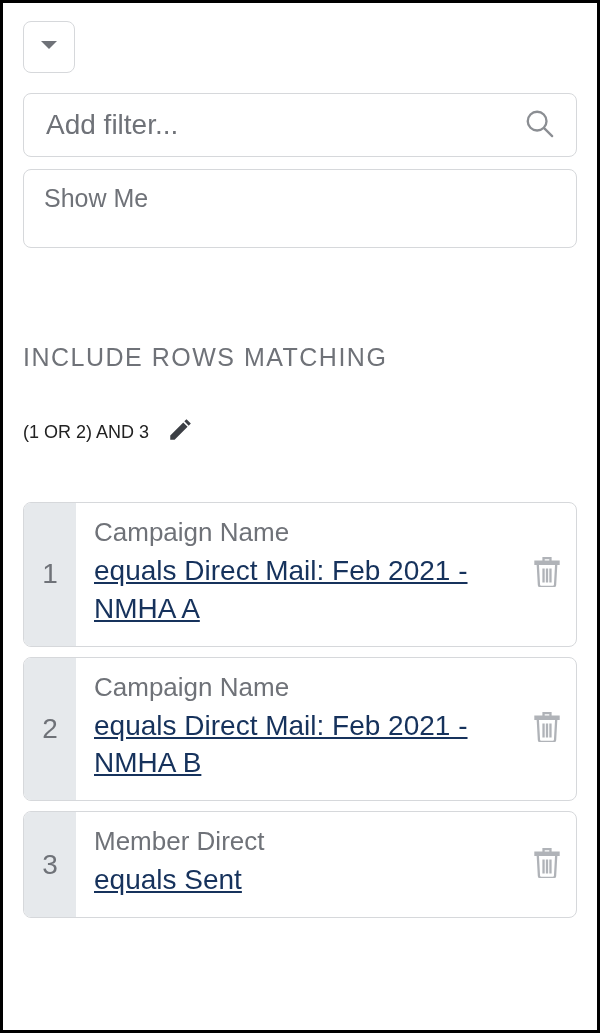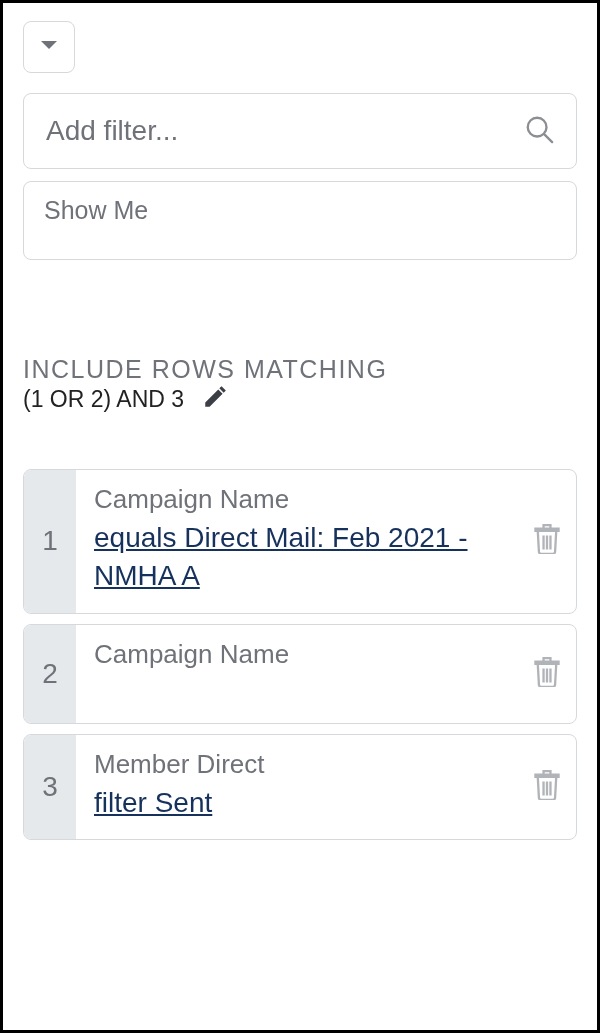--- a/index.html
+++ b/index.html
@@ -38,21 +38,21 @@
       cursor: pointer;
     }
     .dropdown-btn svg {
       width: 20px;
       height: 14px;
       fill: #6f7278;
     }
     .search-box {
       border: 1px solid #d6d8db;
       border-radius: 8px;
-      height: 76px;
+      height: 64px;
       display: flex;
       align-items: center;
       padding: 1px 22px;
       margin-bottom: 12px;
     }
     .search-input {
       flex: 1;
       border: none;
       outline: none;
       font-size: 28px;
@@ -85,30 +85,31 @@
       color: #16325c;
     }
     .section-spacer {
       height: 95px;
     }
     .match-heading {
       font-size: 25px;
       letter-spacing: 1.5px;
       color: #6f7278;
       text-transform: uppercase;
+      margin-bottom: 45px;
       font-weight: 400;
     }
     .logic-row {
       display: flex;
       align-items: center;
       gap: 18px;
       margin-bottom: 55px;
     }
     .logic-expr {
-      font-size: 23px;
+      font-size: 18px;
       color: #222;
     }
     .edit-icon svg {
       width: 26px;
       height: 26px;
       fill: #3c3f45;
     }
     .filter-list {
       display: flex;
       flex-direction: column;
@@ -216,35 +217,36 @@
             <path d="M4 6 L20 6 L19 24 C19 25 18 26 17 26 L7 26 C6 26 5 25 5 24 Z M2 4 L22 4 L22 6 L2 6 Z M9 1 L15 1 L15 4 L9 4 Z M9 10 L9 22 M12 10 L12 22 M15 10 L15 22" fill="none" stroke="#b0b3b8" stroke-width="2"></path>
           </svg>
       </span>
     </div>
   </div>
 
   <div class="filter-item">
     <div class="filter-num">2</div>
     <div class="filter-body">
       <div class="filter-field">Campaign Name</div>
+      <div class="filter-val">equals Direct Mail: Feb 2021 - NMHA B</div>
     </div>
     <div class="filter-del">
       <span>
         <svg viewBox="0 0 24 26">
             <path d="M4 6 L20 6 L19 24 C19 25 18 26 17 26 L7 26 C6 26 5 25 5 24 Z M2 4 L22 4 L22 6 L2 6 Z M9 1 L15 1 L15 4 L9 4 Z M9 10 L9 22 M12 10 L12 22 M15 10 L15 22" fill="none" stroke="#b0b3b8" stroke-width="2"></path>
           </svg>
       </span>
     </div>
   </div>
 
   <div class="filter-item">
     <div class="filter-num">3</div>
     <div class="filter-body">
       <div class="filter-field">Member Direct</div>
-      <div class="filter-val">filter Sent</div>
+      <div class="filter-val">equals Sent</div>
     </div>
     <div class="filter-del">
       <span>
         <svg viewBox="0 0 24 26">
             <path d="M4 6 L20 6 L19 24 C19 25 18 26 17 26 L7 26 C6 26 5 25 5 24 Z M2 4 L22 4 L22 6 L2 6 Z M9 1 L15 1 L15 4 L9 4 Z M9 10 L9 22 M12 10 L12 22 M15 10 L15 22" fill="none" stroke="#b0b3b8" stroke-width="2"></path>
           </svg>
       </span>
     </div>
   </div>
 

